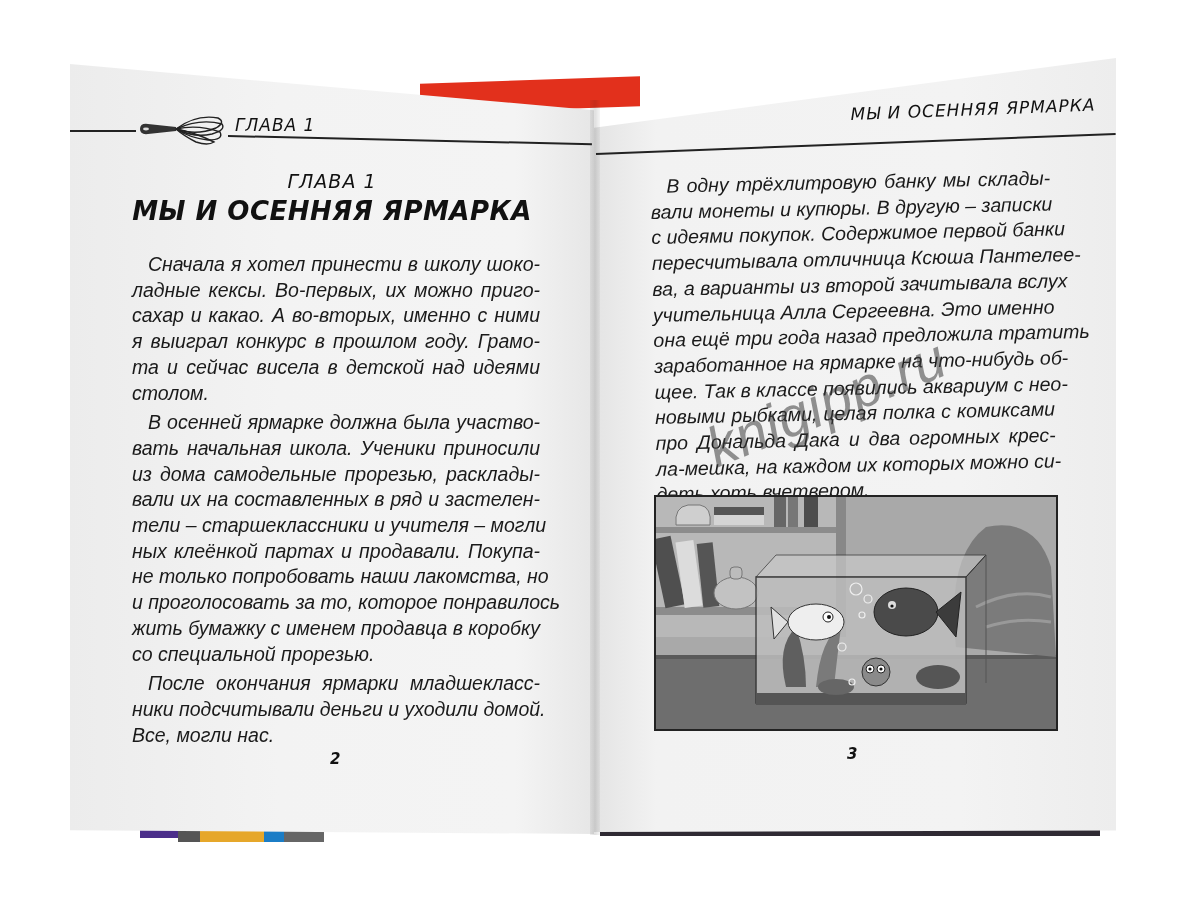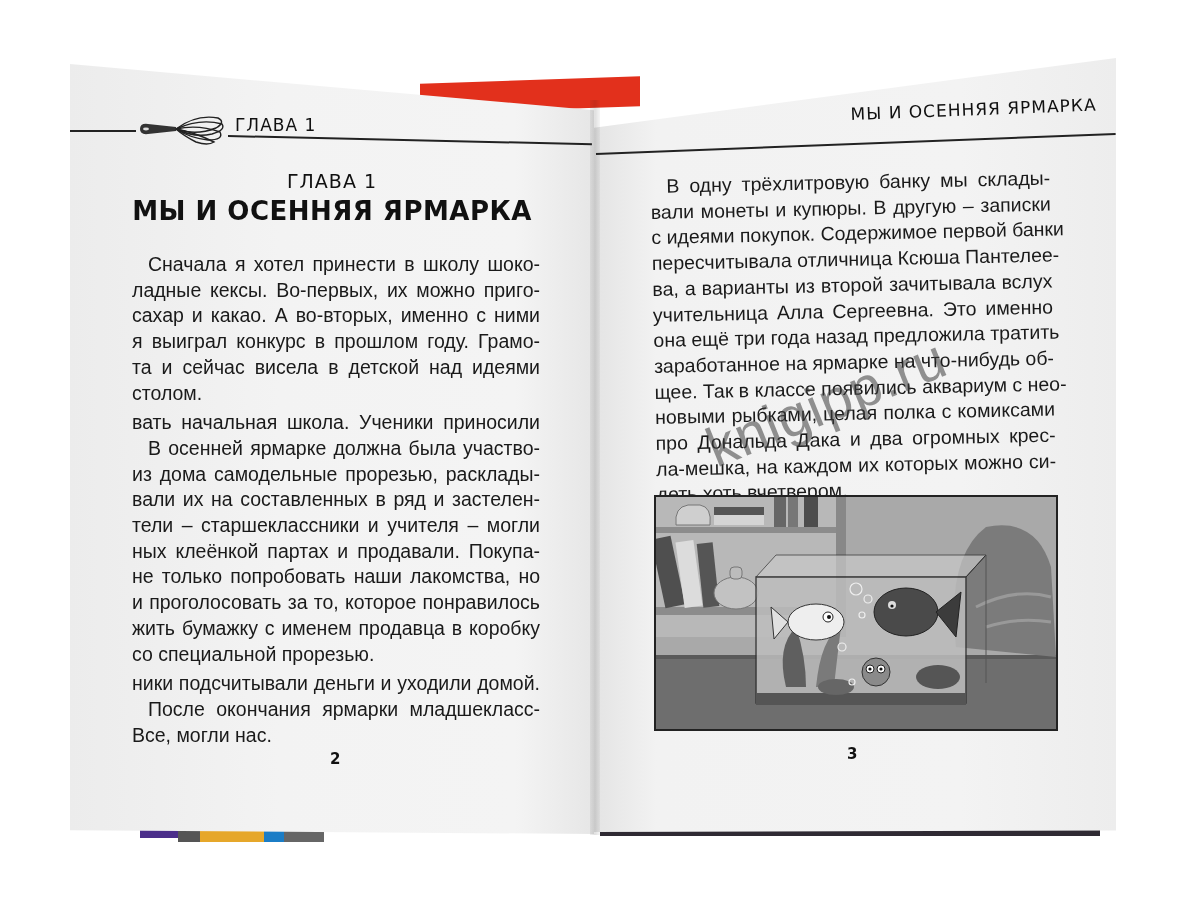--- a/index.html
+++ b/index.html
@@ -1,21 +1,21 @@
 <!DOCTYPE html>
 <html><head>
   <meta charset="utf-8">
   <style>
     html, body { margin: 0; padding: 0; }
     body {
       width: 1200px; height: 900px; background: #ffffff;
       position: relative; overflow: hidden;
       font-family: "Liberation Sans", sans-serif;
     }
-    .book { position: absolute; left: 0; top: 0; width: 1200px; height: 684px; }
+    .book { position: absolute; left: 0; top: 0; width: 1200px; height: 684px; font-style: italic; }
     
     .cover-top {
       position: absolute; left: 420px; top: 80px; width: 220px; height: 30px;
       background: #e2301c; transform: skewY(-2deg);
     }
     
     .cover-bottom { position: absolute; top: 828px; height: 14px; }
     .cb-purple { left: 140px; width: 90px; background: #4b2e8a; top: 830px; height: 8px; }
     .cb-dark1 { left: 178px; width: 30px; background: #555; }
     .cb-yellow { left: 200px; width: 70px; background: #e6a72a; }
@@ -133,33 +133,33 @@
   <div class="chapter-title">МЫ И ОСЕННЯЯ ЯРМАРКА</div>
 
   <div class="text-block text-left">
     <span class="line indent">Сначала я хотел принести в школу шоко-</span>
     <span class="line">ладные кексы. Во-первых, их можно приго-</span>
     <span class="line">сахар и какао. А во-вторых, именно с ними</span>
     <span class="line">я выиграл конкурс в прошлом году. Грамо-</span>
     <span class="line">та и сейчас висела в детской над идеями</span>
     <span class="line last">столом.</span>
     <span class="para-gap"></span>
+    <span class="line indent">В осенней ярмарке должна была участво-</span>
     <span class="line">вать начальная школа. Ученики приносили</span>
-    <span class="line indent">В осенней ярмарке должна была участво-</span>
     <span class="line">из дома самодельные прорезью, расклады-</span>
     <span class="line">вали их на составленных в ряд и застелен-</span>
     <span class="line">тели – старшеклассники и учителя – могли</span>
     <span class="line">ных клеёнкой партах и продавали. Покупа-</span>
     <span class="line">не только попробовать наши лакомства, но</span>
     <span class="line">и проголосовать за то, которое понравилось</span>
     <span class="line">жить бумажку с именем продавца в коробку</span>
     <span class="line last">со специальной прорезью.</span>
     <span class="para-gap"></span>
+    <span class="line indent">После окончания ярмарки младшекласс-</span>
     <span class="line">ники подсчитывали деньги и уходили домой.</span>
-    <span class="line indent">После окончания ярмарки младшекласс-</span>
     <span class="line last">Все, могли нас.</span>
   </div>
 
   <div class="page-num page-num-left">2</div>
 
   <div class="text-block text-right">
     <span class="line indent">В одну трёхлитровую банку мы склады-</span>
     <span class="line">вали монеты и купюры. В другую – записки</span>
     <span class="line">с идеями покупок. Содержимое первой банки</span>
     <span class="line">пересчитывала отличница Ксюша Пантелее-</span>

